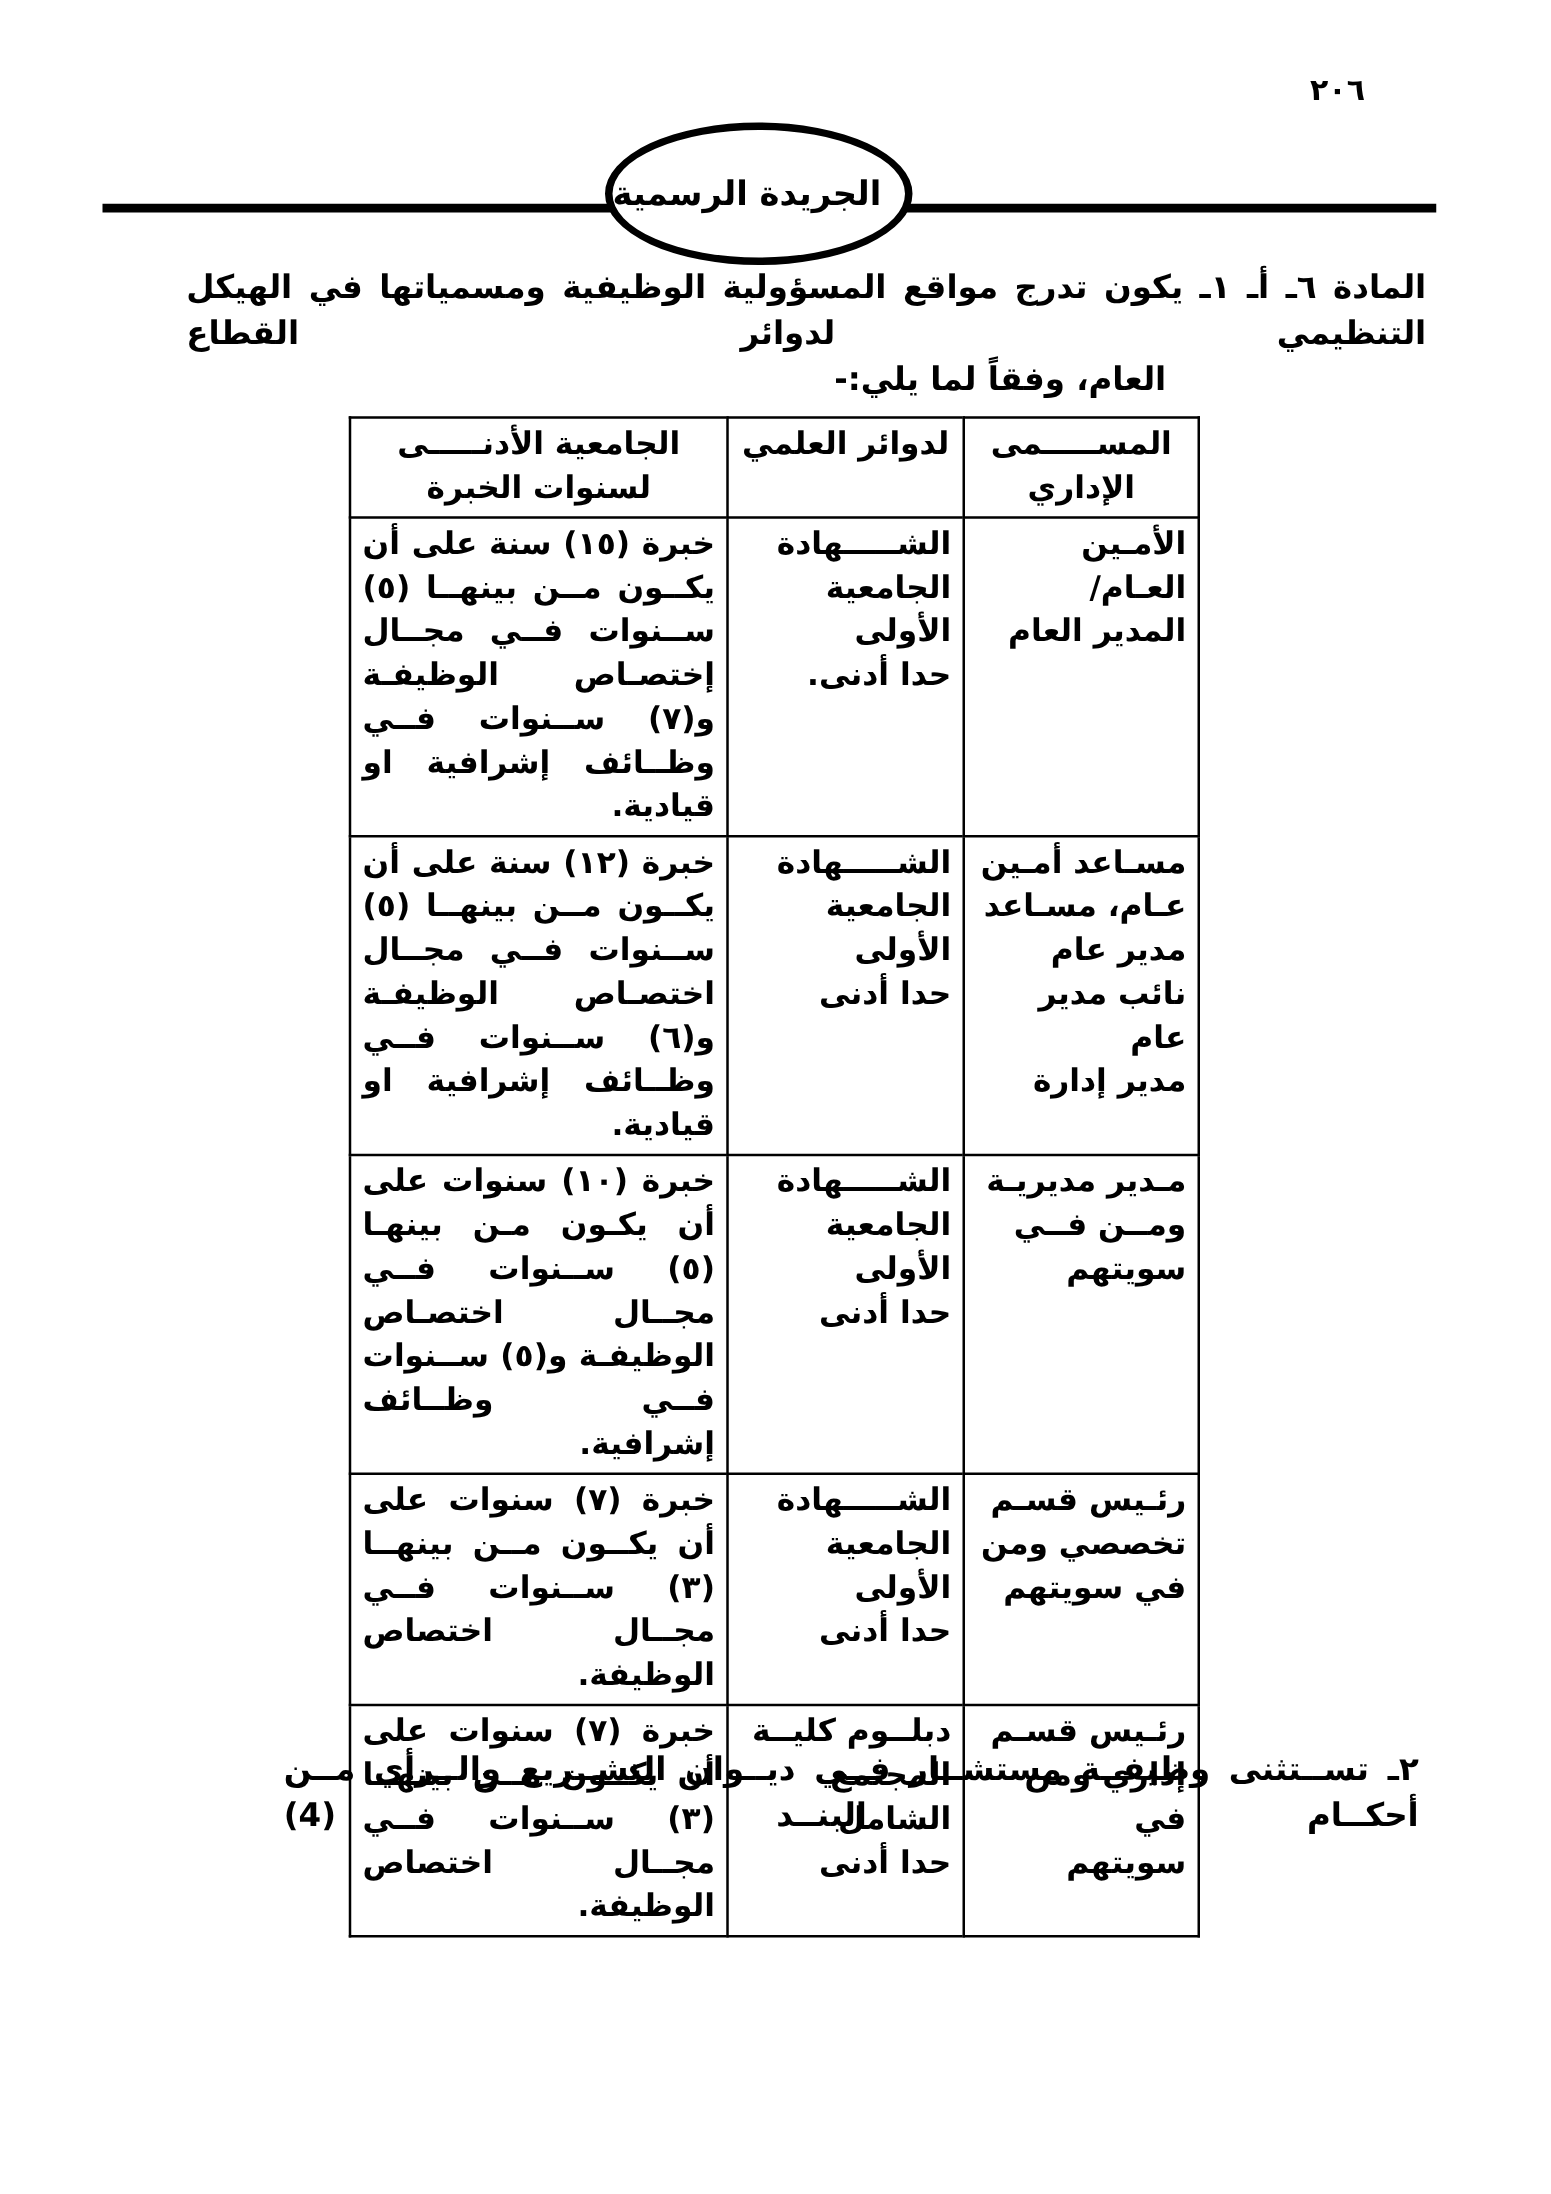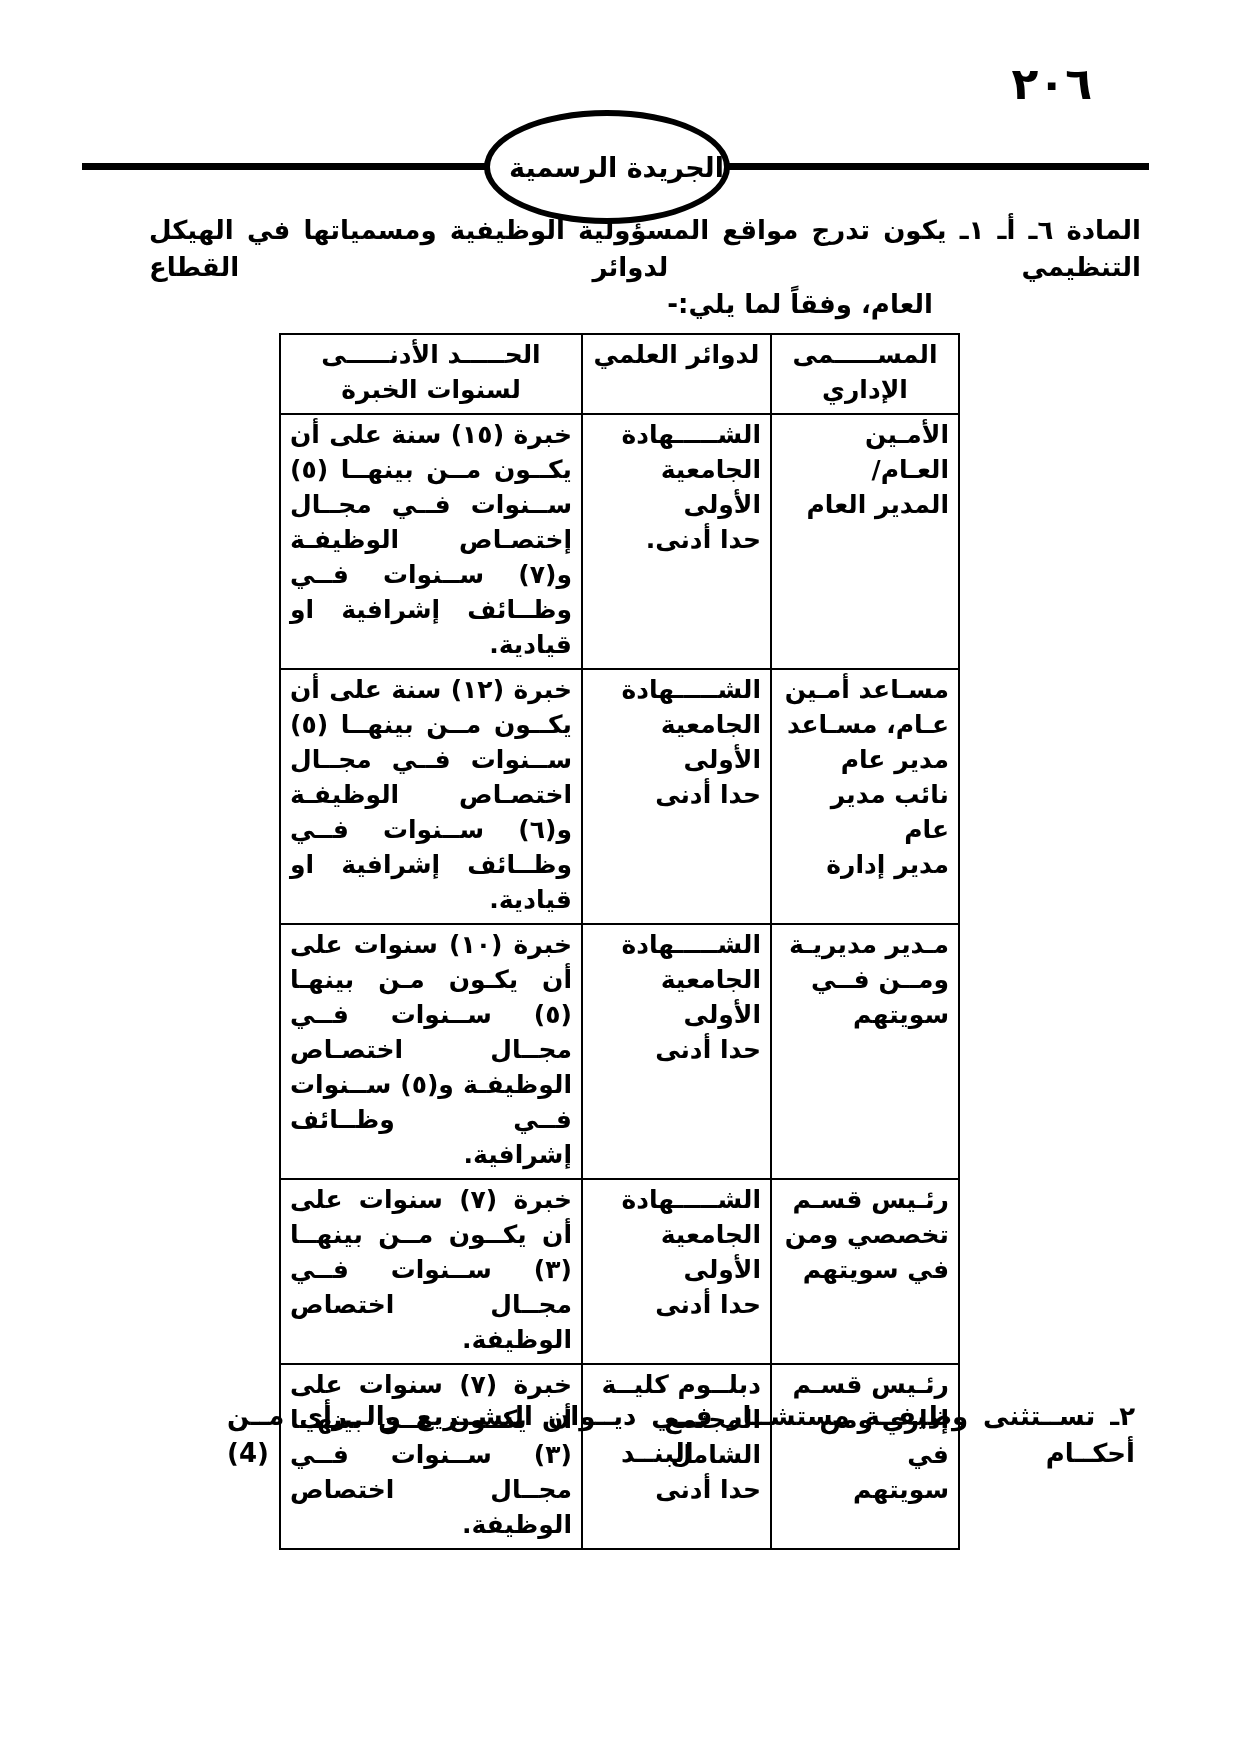--- a/index.html
+++ b/index.html
@@ -14,44 +14,44 @@
     font-family: "DejaVu Sans", sans-serif;
     font-weight: bold;
     color: #000;
     direction: rtl;
   }
   
   .page-number {
     position: absolute;
     top: 58px;
     right: 149px;
-    font-size: 44px;
+    font-size: 24px;
     letter-spacing: 6px;
   }
   
   .masthead-rule {
     position: absolute;
     top: 163px;
     left: 82px;
     width: 1067px;
     height: 7px;
     background: #000;
   }
   .masthead-ellipse {
     position: absolute;
-    top: 110px;
+    top: 98px;
     left: 484px;
     width: 234px;
     height: 102px;
     background: #fff;
     border: 6px solid #000;
     border-radius: 50%;
     display: flex;
     align-items: center;
-    justify-content: flex-start;
+    justify-content: flex-end;
     z-index: 2;
   }
   .masthead-title {
     font-size: 27px;
     white-space: nowrap;
   }
   
   .article {
     position: absolute;
     top: 212px;
@@ -137,21 +137,21 @@
     <colgroup>
       <col style="width:188px">
       <col style="width:189px">
       <col style="width:302px">
     </colgroup>
     <tbody>
       <tr class="rh-head">
         <td class="c-title">المســـــمى
 الإداري</td>
         <td class="c-qual">لدوائر العلمي</td>
-        <td class="c-exp">الحـــــد الأدنـــــى
+        <td class="c-exp">الجامعية الأدنـــــى
 لسنوات الخبرة</td>
       </tr>
       <tr class="rh-1">
         <td class="c-title">الأمـين العـام/
 المدير العام</td>
         <td class="c-qual">الشـــــهادة
 الجامعية الأولى
 حدا أدنى.</td>
         <td class="c-exp">خبرة (١٥) سنة على أن يكــون مــن بينهــا (٥) ســنوات فــي مجــال إختصـاص الوظيفـة و(٧) ســنوات فــي وظــائف إشرافية او قيادية.</td>
       </tr>

